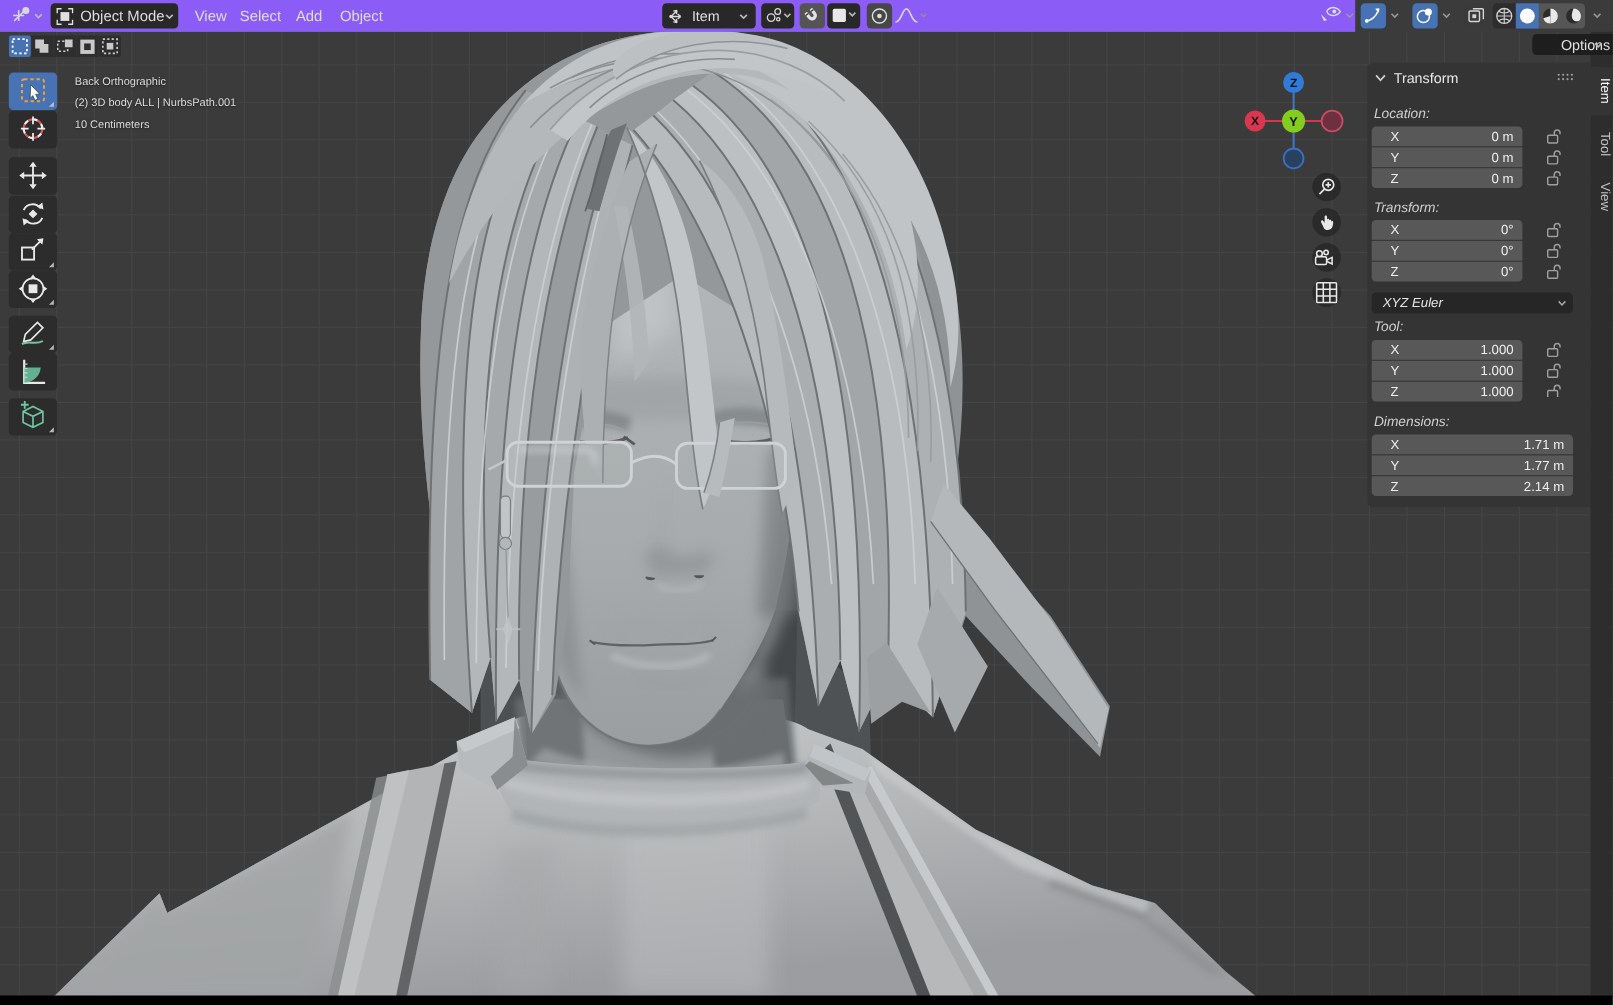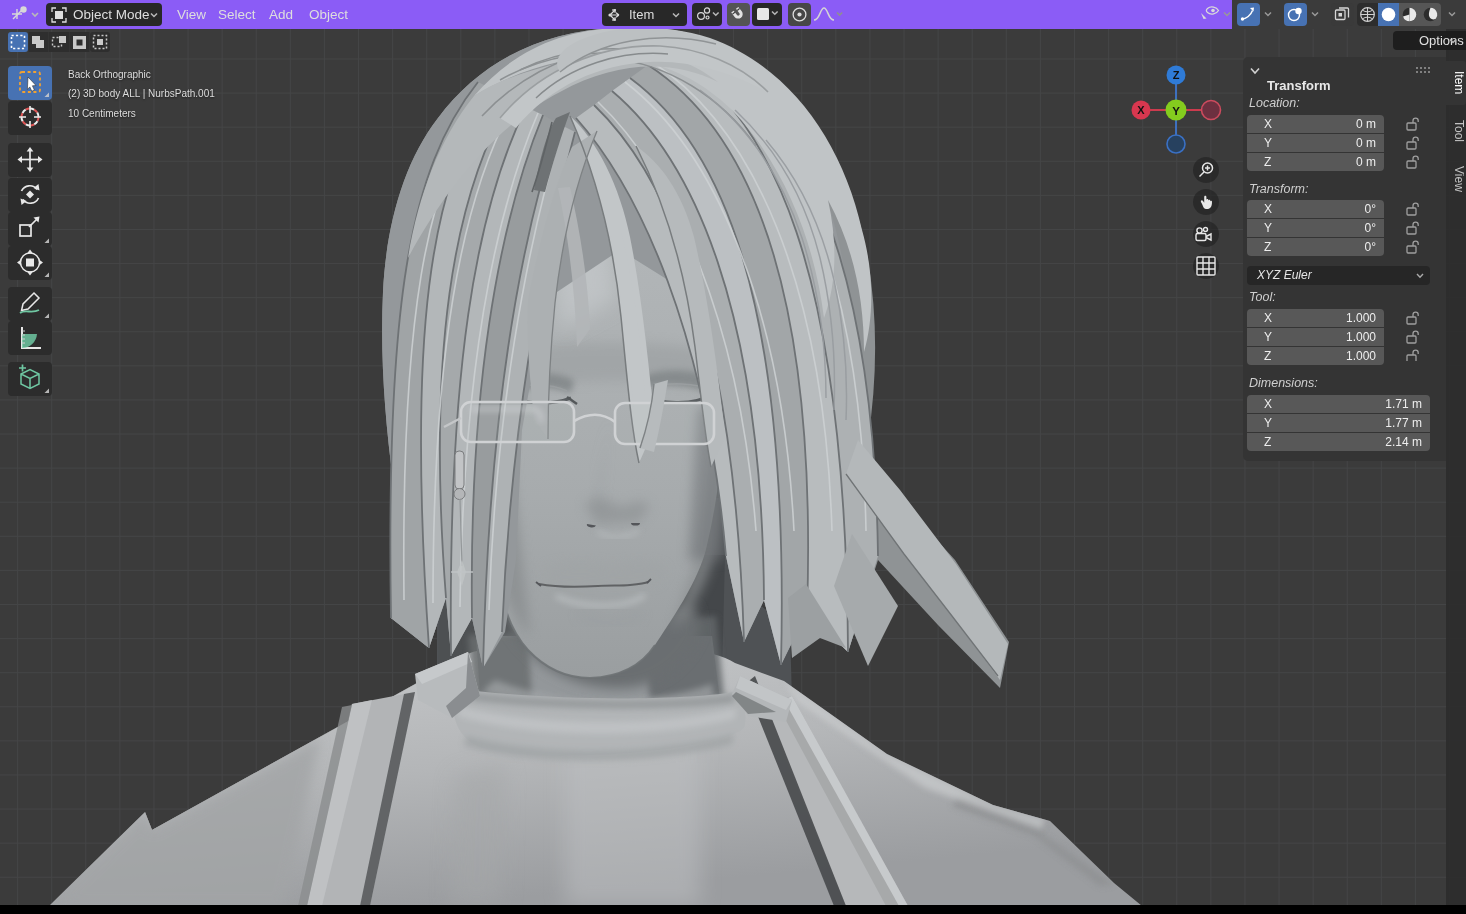--- a/index.html
+++ b/index.html
@@ -517,21 +517,21 @@
 
 <div id="tabs" class="abs">
   <div class="vtab active" style="top:32px;height:44px;">Item</div>
   <div class="vtab" style="top:81px;height:42px;">Tool</div>
   <div class="vtab" style="top:128px;height:44px;">View</div>
 </div>
 <div id="npanel" class="abs">
   <svg class="abs" style="left:6px;top:9px" width="12" height="10" viewBox="0 0 12 10">
     <path d="M2 2.5 l4 4.5 l4 -4.5" stroke="#d0d0d0" stroke-width="1.6" fill="none"></path>
   </svg>
-  <div class="abs" style="left:24px;top:21px;color:#e8e8e8;font-size:13px;font-weight:bold;">Transform</div>
+  <div class="abs" style="left:24px;top:6px;color:#e8e8e8;font-size:13px;">Transform</div>
   <svg class="abs" style="left:172px;top:9px" width="16" height="8" viewBox="0 0 16 8">
     <g fill="#9a9a9a">
         <circle cx="2" cy="2" r="1"></circle>
         <circle cx="6" cy="2" r="1"></circle>
         <circle cx="10" cy="2" r="1"></circle>
         <circle cx="14" cy="2" r="1"></circle>
     <circle cx="2" cy="6" r="1"></circle>
         <circle cx="6" cy="6" r="1"></circle>
         <circle cx="10" cy="6" r="1"></circle>
         <circle cx="14" cy="6" r="1"></circle>

